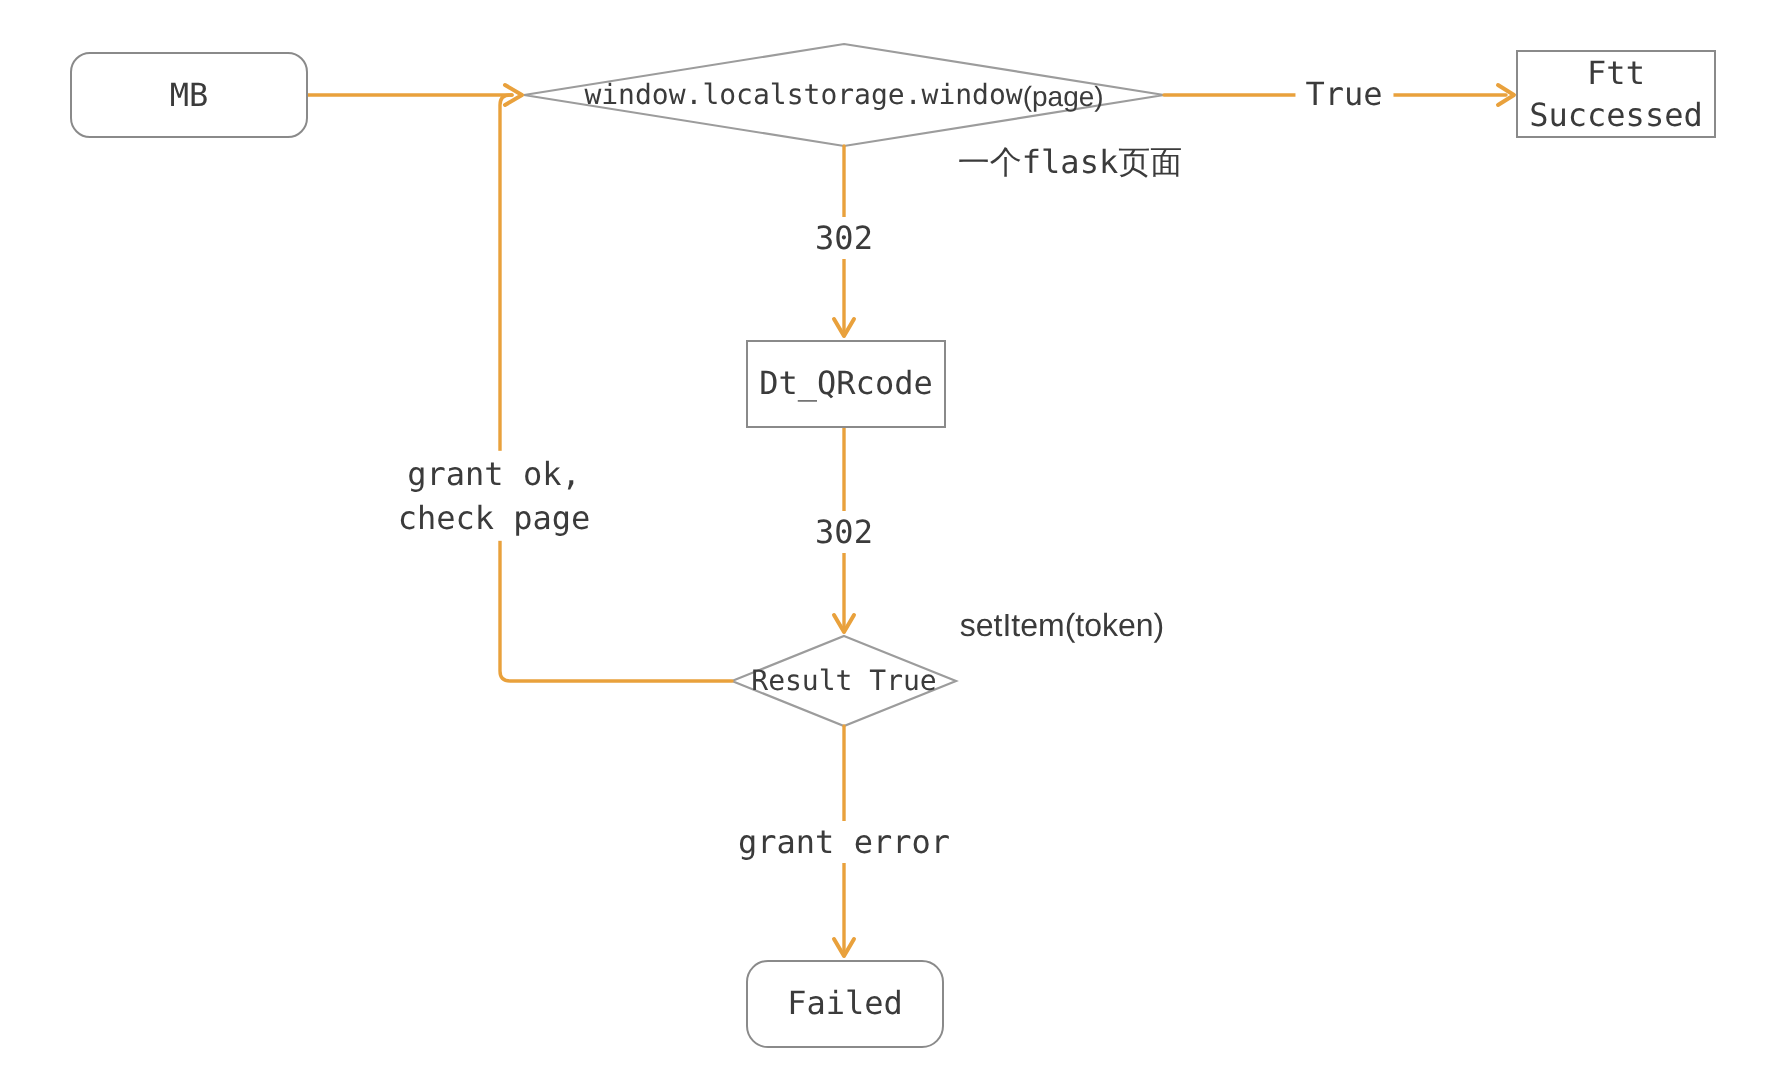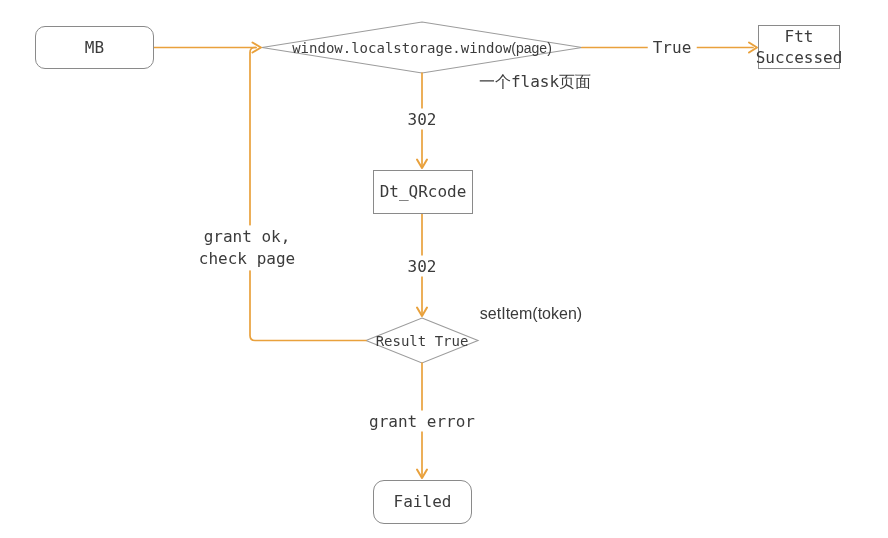--- a/index.html
+++ b/index.html
@@ -95,21 +95,21 @@
         <path d="M582,47.5 H753"></path>
         <path d="M749,42.5 L757,47.5 L749,52.5" stroke-width="2"></path>
       </g>
     </g>
   </svg>
 
   <div class="node rounded" style="left:35px; top:26px; width:119px; height:43px;">
     <span>MB</span>
   </div>
 
-  <div class="node" style="left:758px; top:25px; width:82px; height:44px;align-items:center;">
+  <div class="node" style="left:758px; top:25px; width:100px; height:44px;align-items:center;">
     <span>Ftt Successed</span>
   </div>
 
   <div class="node" style="left:373px; top:170px; width:100px; height:44px;">
     <span>Dt_QRcode</span>
   </div>
 
   <div class="node rounded" style="left:373px; top:480px; width:99px; height:44px; border-radius:11px;">
     <span>Failed</span>
   </div>

